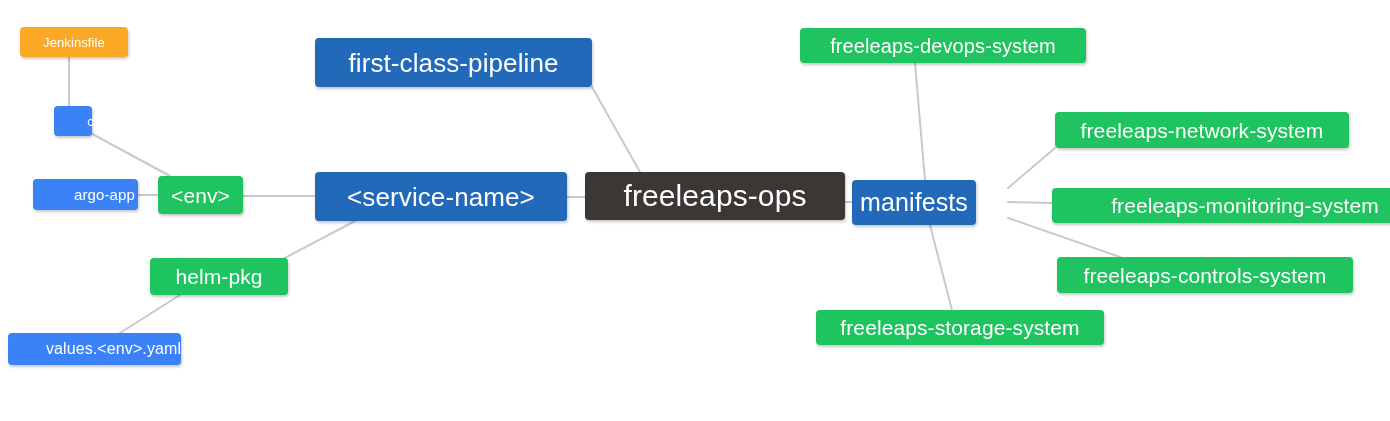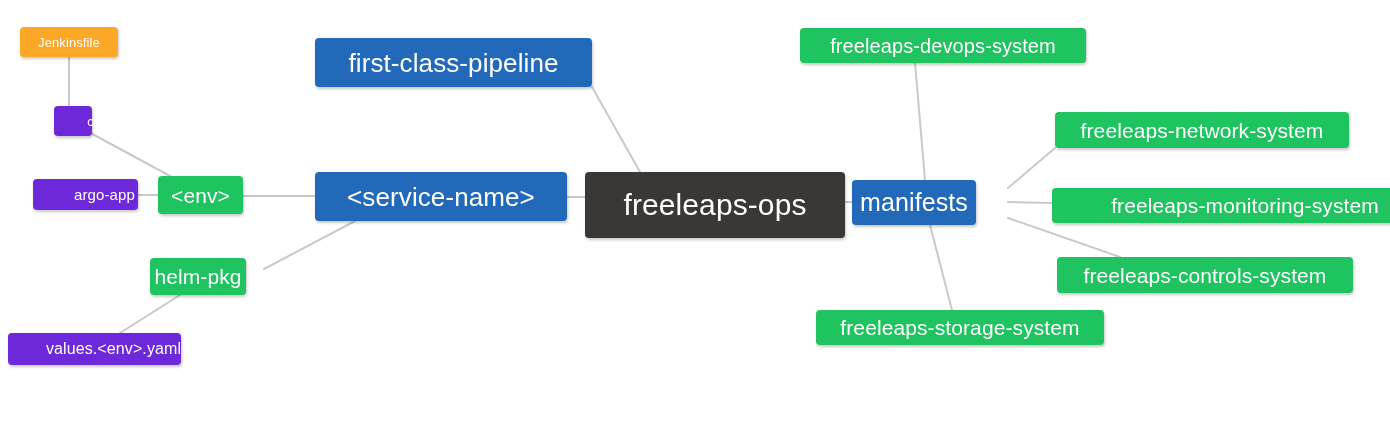--- a/index.html
+++ b/index.html
@@ -42,21 +42,21 @@
   }
   .node-label {
     display: block;
     white-space: nowrap;
   }
   
   .c-root   { background: #3B3735; }
   .c-blue   { background: #2269B9; }
   .c-green  { background: #1FC35F; }
   .c-orange { background: #FBA827; }
-  .c-red    { background: #6d28d9; padding-left: 38px; }
+  .c-red    { background: #3b82f6; padding-left: 38px; }
 </style>
 </head>
 <body>
 
 <div id="canvas">
   <svg id="edges" viewBox="0 0 1390 421" xmlns="http://www.w3.org/2000/svg">
       <path d="M 585 197 L 567 197" stroke="#C9C9C9" stroke-width="2" fill="none" stroke-linecap="round"></path>
       <path d="M 592 87 L 640 172" stroke="#C9C9C9" stroke-width="2" fill="none" stroke-linecap="round"></path>
       <path d="M 845 202 L 852 202" stroke="#C9C9C9" stroke-width="2" fill="none" stroke-linecap="round"></path>
       <path d="M 315 196 L 243 196" stroke="#C9C9C9" stroke-width="2" fill="none" stroke-linecap="round"></path>
@@ -65,39 +65,39 @@
       <path d="M 170 176 L 85 130" stroke="#C9C9C9" stroke-width="2" fill="none" stroke-linecap="round"></path>
       <path d="M 69 106 L 69 57" stroke="#C9C9C9" stroke-width="2" fill="none" stroke-linecap="round"></path>
       <path d="M 180 295 L 120 333" stroke="#C9C9C9" stroke-width="2" fill="none" stroke-linecap="round"></path>
       <path d="M 925 180 L 915 63" stroke="#C9C9C9" stroke-width="2" fill="none" stroke-linecap="round"></path>
       <path d="M 1008 188 L 1055 148" stroke="#C9C9C9" stroke-width="2" fill="none" stroke-linecap="round"></path>
       <path d="M 1008 202 L 1052 203" stroke="#C9C9C9" stroke-width="2" fill="none" stroke-linecap="round"></path>
       <path d="M 1008 218 L 1120 257" stroke="#C9C9C9" stroke-width="2" fill="none" stroke-linecap="round"></path>
       <path d="M 930 225 L 952 310" stroke="#C9C9C9" stroke-width="2" fill="none" stroke-linecap="round"></path>
     </svg>
   <div id="nodes">
-      <div class="node c-root" style="left: 585px; top: 172px; width: 260px; height: 66px;">
+      <div class="node c-root" style="left: 585px; top: 172px; width: 260px; height: 48px;">
         <span class="node-label" style="font-size: 30px;">freeleaps-ops</span>
       </div>
       <div class="node c-blue" style="left: 315px; top: 172px; width: 252px; height: 49px;">
         <span class="node-label" style="font-size: 26px;">&lt;service-name&gt;</span>
       </div>
       <div class="node c-blue" style="left: 315px; top: 38px; width: 277px; height: 49px;">
         <span class="node-label" style="font-size: 26px;">first-class-pipeline</span>
       </div>
       <div class="node c-blue" style="left: 852px; top: 180px; width: 124px; height: 45px;">
         <span class="node-label" style="font-size: 25px;">manifests</span>
       </div>
       <div class="node c-green" style="left: 158px; top: 176px; width: 85px; height: 38px;">
         <span class="node-label" style="font-size: 21px;">&lt;env&gt;</span>
       </div>
-      <div class="node c-green" style="left: 150px; top: 258px; width: 96px; height: 37px; justify-content: center;">
+      <div class="node c-green" style="left: 150px; top: 258px; width: 138px; height: 37px; justify-content: center;">
         <span class="node-label" style="font-size: 21px;">helm-pkg</span>
       </div>
-      <div class="node c-orange" style="left: 20px; top: 27px; width: 98px; height: 30px;">
+      <div class="node c-orange" style="left: 20px; top: 27px; width: 108px; height: 30px;">
         <span class="node-label" style="font-size: 13px;">Jenkinsfile</span>
       </div>
       <div class="node c-red" style="left: 54px; top: 106px; width: 31px; height: 30px;">
         <span class="node-label" style="font-size: 13px;">ci</span>
       </div>
       <div class="node c-red" style="left: 33px; top: 179px; width: 105px; height: 31px;">
         <span class="node-label" style="font-size: 15px;">argo-app</span>
       </div>
       <div class="node c-red" style="left: 8px; top: 333px; width: 173px; height: 32px;">
         <span class="node-label" style="font-size: 16px;">values.&lt;env&gt;.yaml</span>

